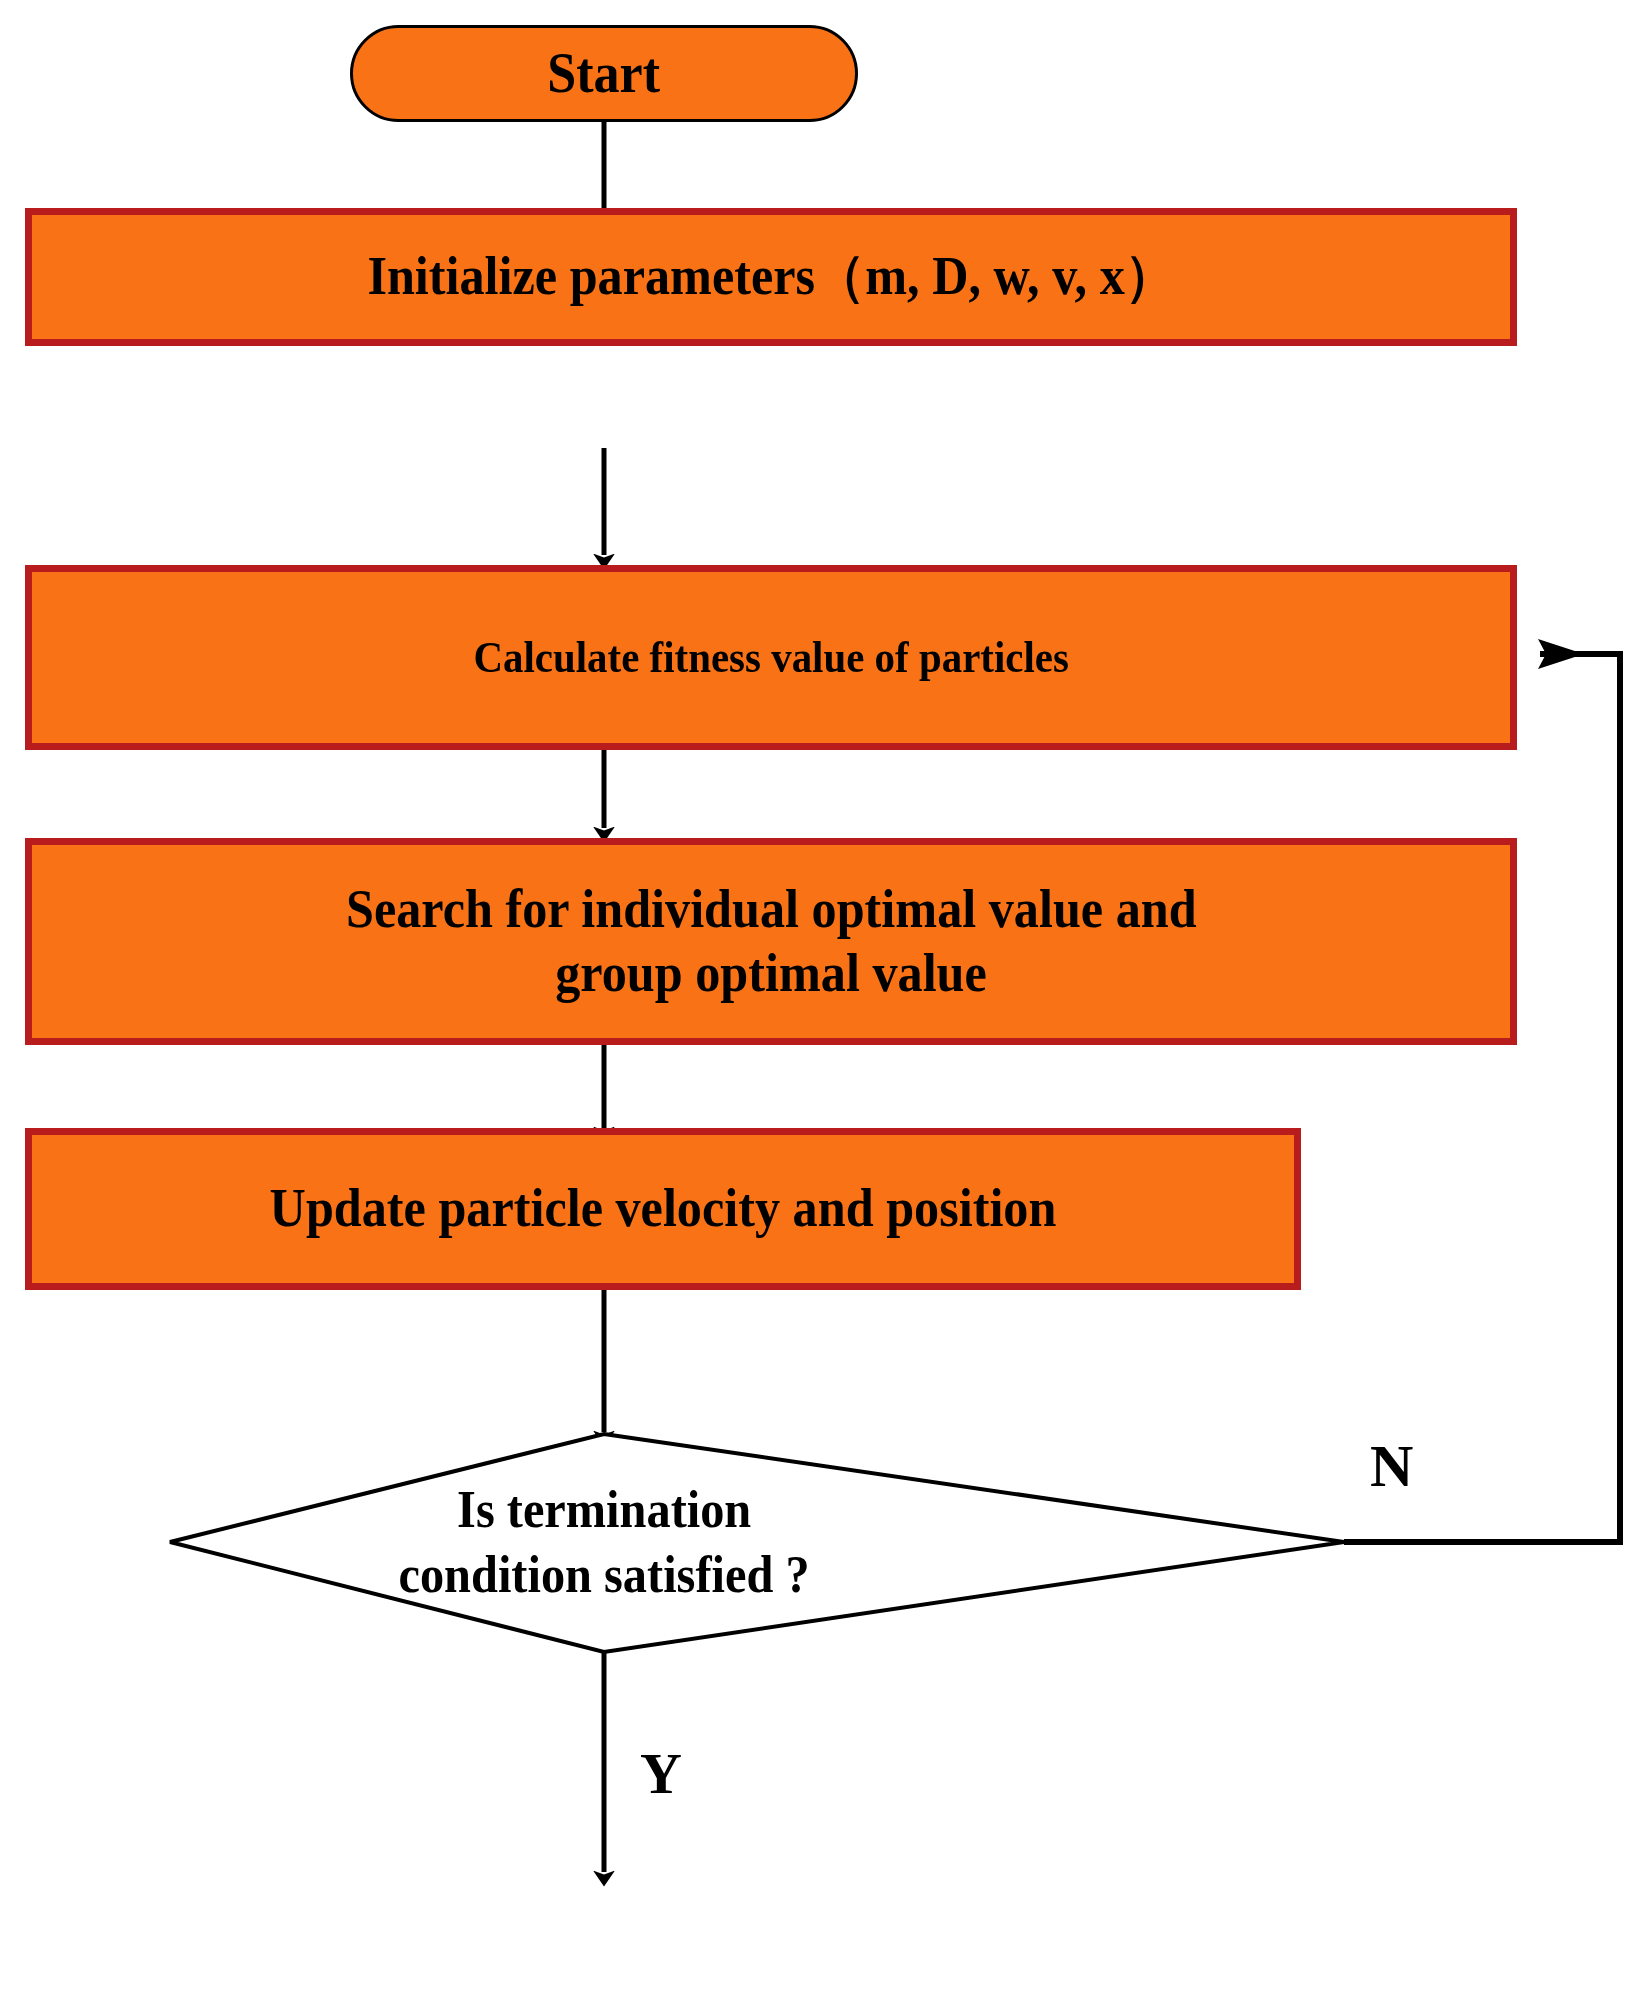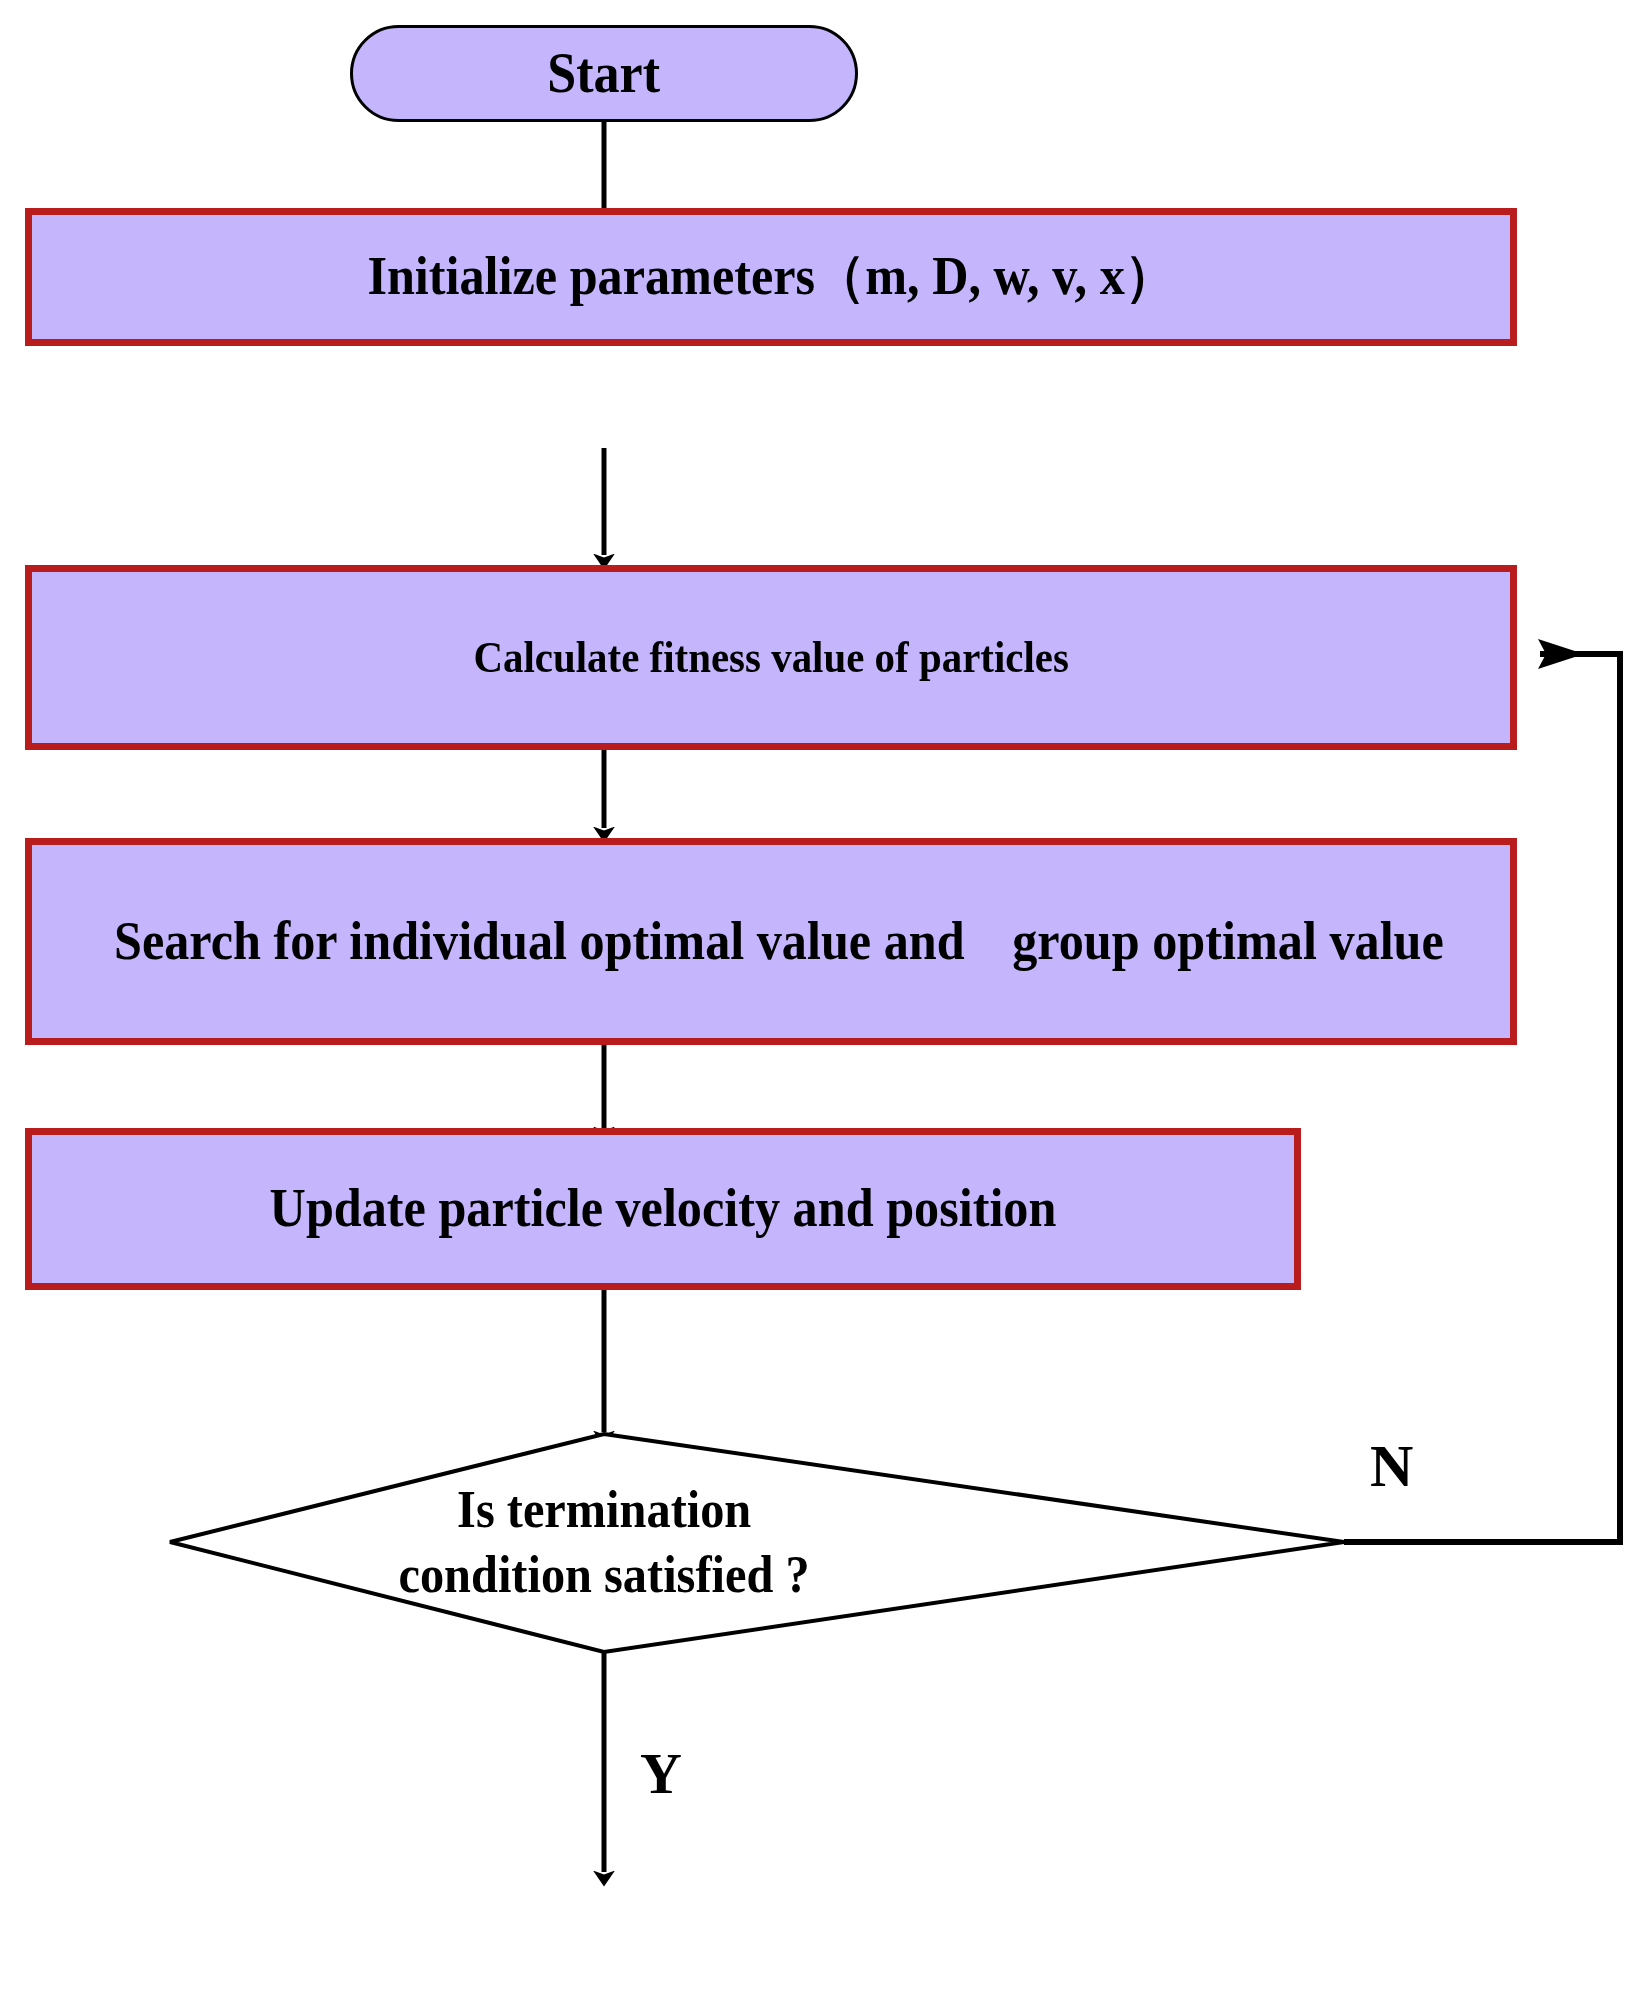--- a/index.html
+++ b/index.html
@@ -16,21 +16,21 @@
   .node{
     position:absolute;
     box-sizing:border-box;
     display:flex;
     align-items:center;
     justify-content:center;
     color:#000000;
     font-weight:bold;
     font-family:"Liberation Serif", serif;
     line-height:1.18;
-    background:#c4b5fd;
+    background:#f97316;
   }
   .terminator{
     border:3px solid #000000;
     border-radius:90px;
   }
   .process{
     border:7px solid #b91c1c;
   }
   .decision-label{
     position:absolute;
@@ -94,21 +94,21 @@
   </div>
 
   <div class="node process" style="left:25px; top:208px; width:1492px; height:138px; font-size:54px;">
     <span class="stretch">Initialize parameters（m, D, w, v, x）</span>
   </div>
 
   <div class="node process" style="left:25px; top:565px; width:1492px; height:185px; font-size:44px;">
     <span class="stretch">Calculate fitness value of particles</span>
   </div>
 
-  <div class="node process" style="left:25px; top:838px; width:1492px; height:207px; font-size:54px; flex-direction:row;">
+  <div class="node process" style="left:25px; top:838px; width:1492px; height:207px; font-size:54px; flex-direction:column;">
     <span class="stretch">Search for individual optimal value and</span>
     <span class="stretch">group optimal value</span>
   </div>
 
   <div class="node process" style="left:25px; top:1128px; width:1276px; height:162px; font-size:54px;">
     <span class="stretch">Update particle velocity and position</span>
   </div>
 
   <div class="decision-label" style="left:324px; top:1462px; width:560px; height:160px; font-size:52px; flex-direction:column;">
     <span class="stretch">Is termination</span>

